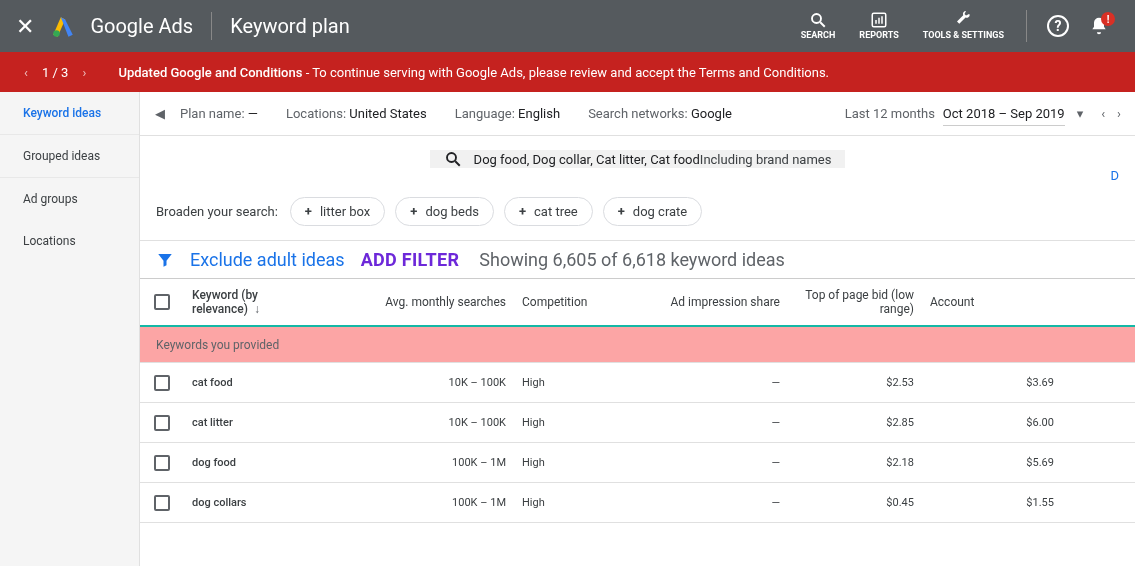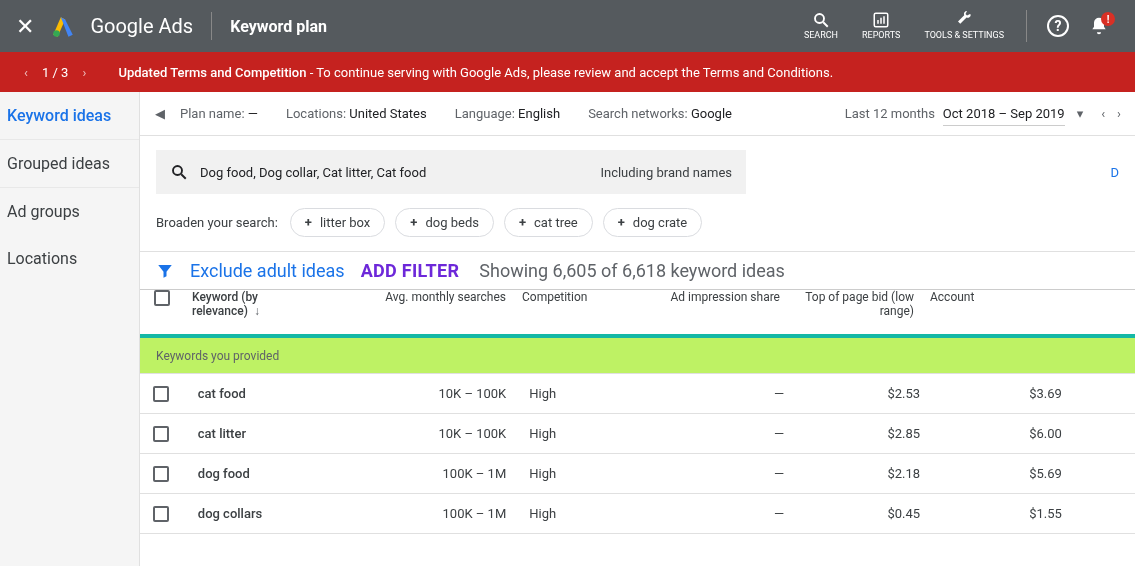--- a/index.html
+++ b/index.html
@@ -4,62 +4,62 @@
 <style>
 * { margin: 0; padding: 0; box-sizing: border-box; font-family: Roboto, Arial, sans-serif; }
 body { background: #fff; width: 1135px; height: 566px; overflow: hidden; }
 
 
 .header { background: #555a5e; height: 52px; display: flex; align-items: center; color: #fff; padding: 0 16px; }
 .header-close { font-size: 22px; margin-right: 16px; cursor: pointer; }
 .header-logo { margin-right: 14px; }
 .header-title { font-size: 20px; font-weight: 400; margin-right: 18px; }
 .header-divider { width: 1px; height: 28px; background: #888; margin-right: 18px; }
-.header-page { font-size: 16px; font-weight: 700; }
+.header-page { font-size: 20px; font-weight: 400; }
 .header-spacer { flex: 1; }
-.header-tool { display: flex; flex-direction: column; align-items: center; margin: 0 12px; cursor: pointer; }
+.header-tool { display: flex; flex-direction: column; align-items: center; margin: 0 12px; cursor: pointer; font-weight: bold; }
 .header-tool-icon { font-size: 18px; }
 .header-tool-label { font-size: 9px; margin-top: 2px; text-align: center; line-height: 1.1; }
 .header-divider2 { width: 1px; height: 32px; background: #888; margin: 0 10px; }
 .help-icon { width: 22px; height: 22px; border: 2px solid #fff; border-radius: 50%; display: flex; align-items: center; justify-content: center; font-size: 14px; font-weight: bold; margin: 0 10px; cursor: pointer; }
 .bell-wrapper { position: relative; margin: 0 10px; cursor: pointer; }
 .bell-badge { position: absolute; top: -4px; right: -6px; background: #d93025; color: #fff; width: 14px; height: 14px; border-radius: 50%; font-size: 10px; display: flex; align-items: center; justify-content: center; font-weight: bold; }
 
 
 .notif { background: #c5221f; height: 40px; display: flex; align-items: center; color: #fff; padding: 0 16px; font-size: 13px; }
 .notif-arrow { width: 20px; text-align: center; cursor: pointer; opacity: 0.7; }
 .notif-count { margin: 0 6px; }
 .notif-text { margin-left: 24px; }
 .notif-text b { font-weight: 500; }
 
 
 .body-wrap { display: flex; height: calc(566px - 92px); }
 
 
 .sidebar { width: 140px; background: #f5f5f5; border-right: 1px solid #e0e0e0; }
-.sidebar-item { padding: 14px 7px; font-size: 16px; color: #3c4043; cursor: pointer; border-bottom: 1px solid #e8e8e8; }
+.sidebar-item { padding: 14px 23px; font-size: 12px; color: #3c4043; cursor: pointer; border-bottom: 1px solid #e8e8e8; }
 .sidebar-item.active { color: #1a73e8; font-weight: 500; }
 .sidebar-item.no-border { border-bottom: none; }
 
 
 .main { flex: 1; display: flex; flex-direction: column; overflow: hidden; }
 
 
 .planbar { height: 44px; display: flex; align-items: center; padding: 0 8px; border-bottom: 1px solid #e0e0e0; font-size: 13px; color: #5f6368; }
 .planbar-back { width: 24px; height: 24px; display: flex; align-items: center; justify-content: center; cursor: pointer; color: #5f6368; margin-right: 8px; }
 .planbar-seg { margin-right: 28px; }
 .planbar-seg .val { color: #202124; }
 .planbar-spacer { flex: 1; }
 .planbar-range { color: #5f6368; margin-right: 8px; }
 .planbar-daterange { color: #202124; cursor: pointer; border-bottom: 1px solid #ccc; padding: 4px 0; }
 .planbar-dropdown { margin: 0 12px; cursor: pointer; color: #5f6368; }
 .planbar-nav { margin: 0 6px; cursor: pointer; color: #5f6368; }
 
 
-.searchrow { padding: 14px 16px; display: flex; align-items: center; }
+.searchrow { padding: 14px 16px; display: flex; align-items: center; flex-direction: column; }
 .searchbox { flex: 1; max-width: 590px; background: #f1f1f1; height: 44px; display: flex; align-items: center; padding: 0 14px; cursor: text; }
 .searchbox-icon { margin-right: 12px; }
 .searchbox-text { flex: 1; font-size: 13px; color: #202124; }
 .searchbox-brand { font-size: 13px; color: #3c4043; }
 .download-link { margin-left: auto; color: #1a73e8; font-size: 13px; cursor: pointer; padding-right: 0; }
 
 
 .broaden { padding: 0 16px 14px; display: flex; align-items: center; font-size: 13px; color: #3c4043; }
 .broaden-label { margin-right: 12px; }
 .chip { border: 1px solid #dadce0; border-radius: 16px; padding: 6px 14px; margin-right: 10px; display: flex; align-items: center; cursor: pointer; font-size: 13px; color: #3c4043; }
@@ -67,36 +67,36 @@
 
 
 .filterrow { padding: 8px 16px; display: flex; align-items: center; font-size: 18px; border-top: 1px solid #e0e0e0; }
 .filter-icon { color: #1a73e8; margin-right: 16px; }
 .filter-link { color: #1a73e8; margin-right: 16px; cursor: pointer; }
 .filter-add { color: #6d28d9; font-weight: 700; letter-spacing: 0.3px; margin-right: 20px; cursor: pointer; }
 .filter-count { color: #5f6368; }
 
 
 .table { border-top: 1px solid #ccc; }
-.thead { display: flex; height: 48px; border-bottom: 4px solid #14b8a6; font-size: 12px; color: #3c4043; }
+.thead { display: flex; height: 48px; align-items: center; border-bottom: 2px solid #14b8a6; font-size: 12px; color: #3c4043; }
 .th, .td { padding: 0 8px; }
 .col-check { width: 44px; display: flex; justify-content: center; }
 .col-kw { width: 140px; font-weight: 500; }
 .col-searches { width: 190px; text-align: right; }
 .col-comp { width: 134px; }
 .col-impr { width: 140px; text-align: right; }
 .col-bidlow { width: 134px; text-align: right; }
 .col-bidhigh { width: 140px; text-align: right; }
 .col-acct { width: 60px; }
 .sort-arrow { margin-left: 6px; color: #5f6368; }
 .checkbox { width: 16px; height: 16px; border: 2px solid #5f6368; border-radius: 2px; cursor: pointer; }
 
-.section-row { background: #bef264; height: 36px; display: flex; align-items: center; padding-left: 16px; font-size: 12px; color: #5f6368; border-bottom: 1px solid #e0e0e0; }
-
-.trow { display: flex; height: 40px; align-items: center; border-bottom: 1px solid #e0e0e0; font-size: 13px; color: #3c4043; gap: 7px; }
+.section-row { background: #fca5a5; height: 36px; display: flex; align-items: center; padding-left: 16px; font-size: 12px; color: #5f6368; border-bottom: 1px solid #e0e0e0; }
+
+.trow { display: flex; height: 40px; align-items: center; border-bottom: 1px solid #e0e0e0; font-size: 11px; color: #3c4043; }
 
 svg { display: block; }
 </style>
 </head>
 <body>
 
 <div class="header">
   <span class="header-close">✕</span>
   <span class="header-logo">
     <svg width="26" height="26" viewBox="0 0 24 24">
@@ -145,21 +145,21 @@
       </svg>
     <span class="bell-badge">!</span>
   </span>
 </div>
 
 <div class="notif">
   <span class="notif-arrow">‹</span>
   <span class="notif-count">1 / 3</span>
   <span class="notif-arrow">›</span>
   <span class="notif-text">
-    <b>Updated Terms and Competition</b><span> - To continue serving with Google Ads, please review and accept the Terms and Conditions.</span>
+    <b>Updated Google and Conditions</b><span> - To continue serving with Google Ads, please review and accept the Terms and Conditions.</span>
   </span>
 </div>
 
 <div class="body-wrap">
 
   <div class="sidebar">
     <div class="sidebar-item active">Keyword ideas</div>
     <div class="sidebar-item">Grouped ideas</div>
     <div class="sidebar-item no-border">Ad groups</div>
     <div class="sidebar-item no-border">Locations</div>

